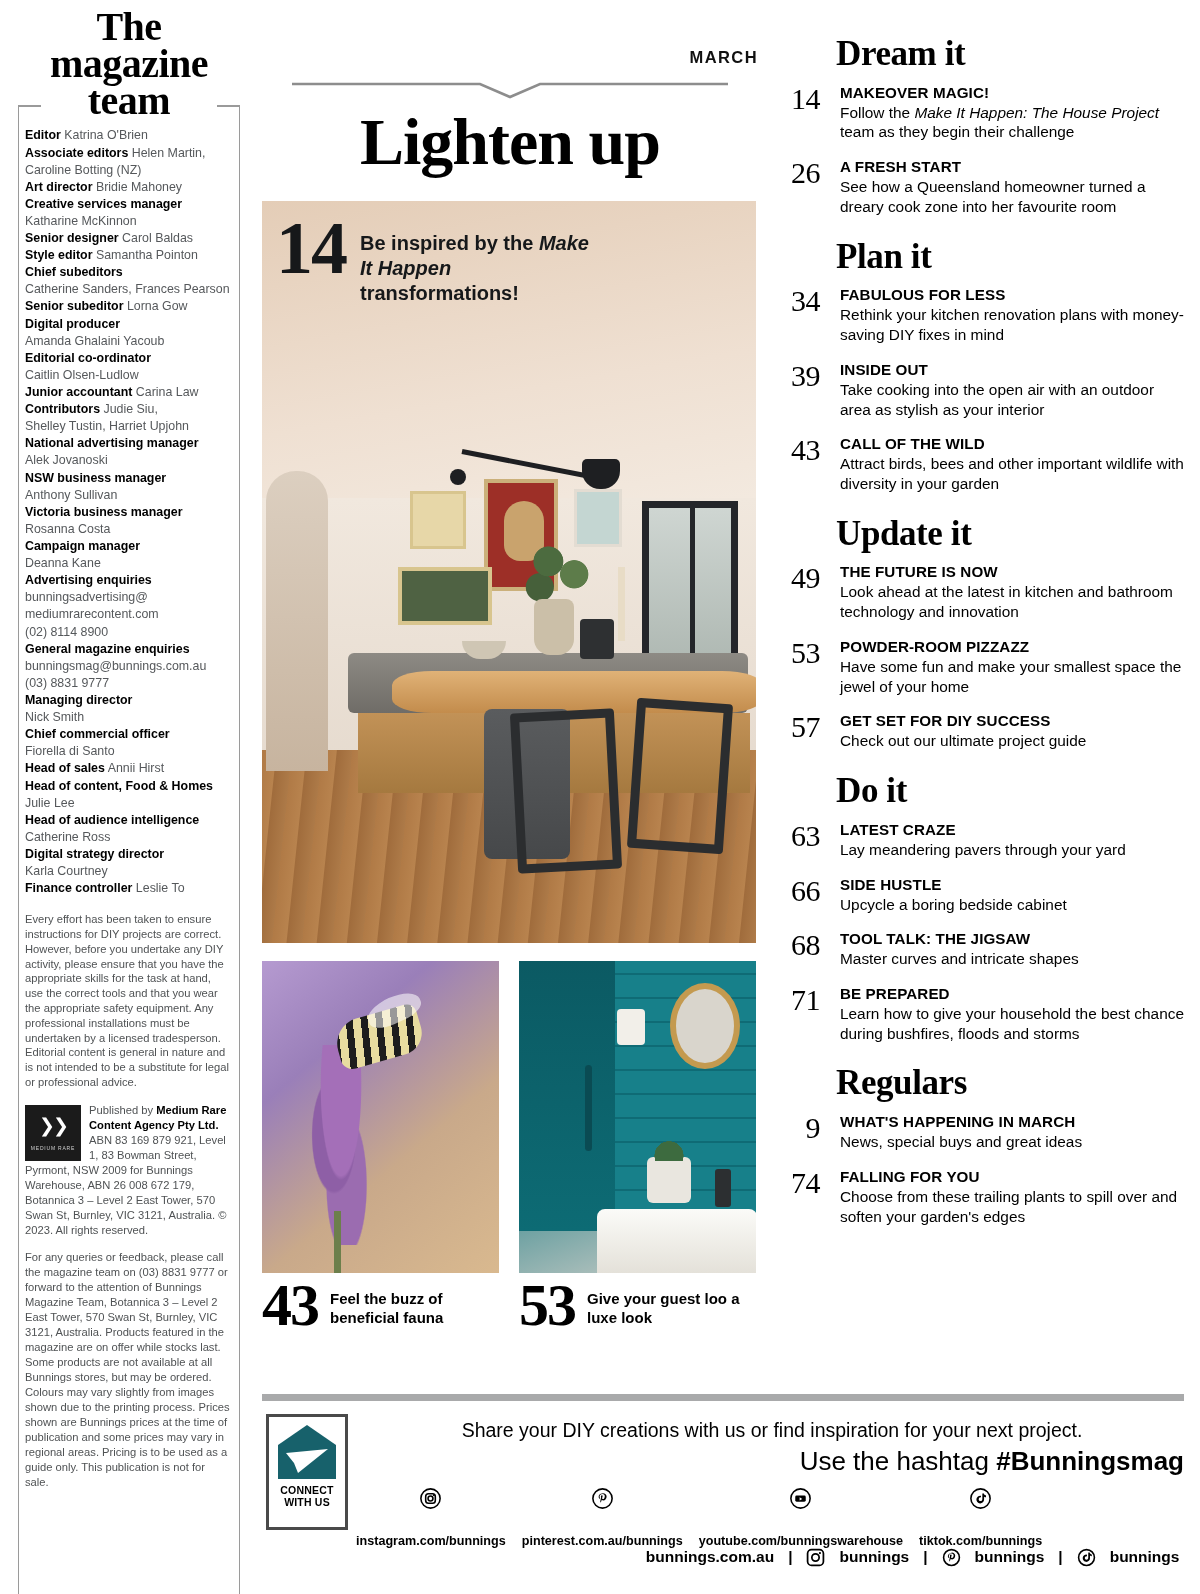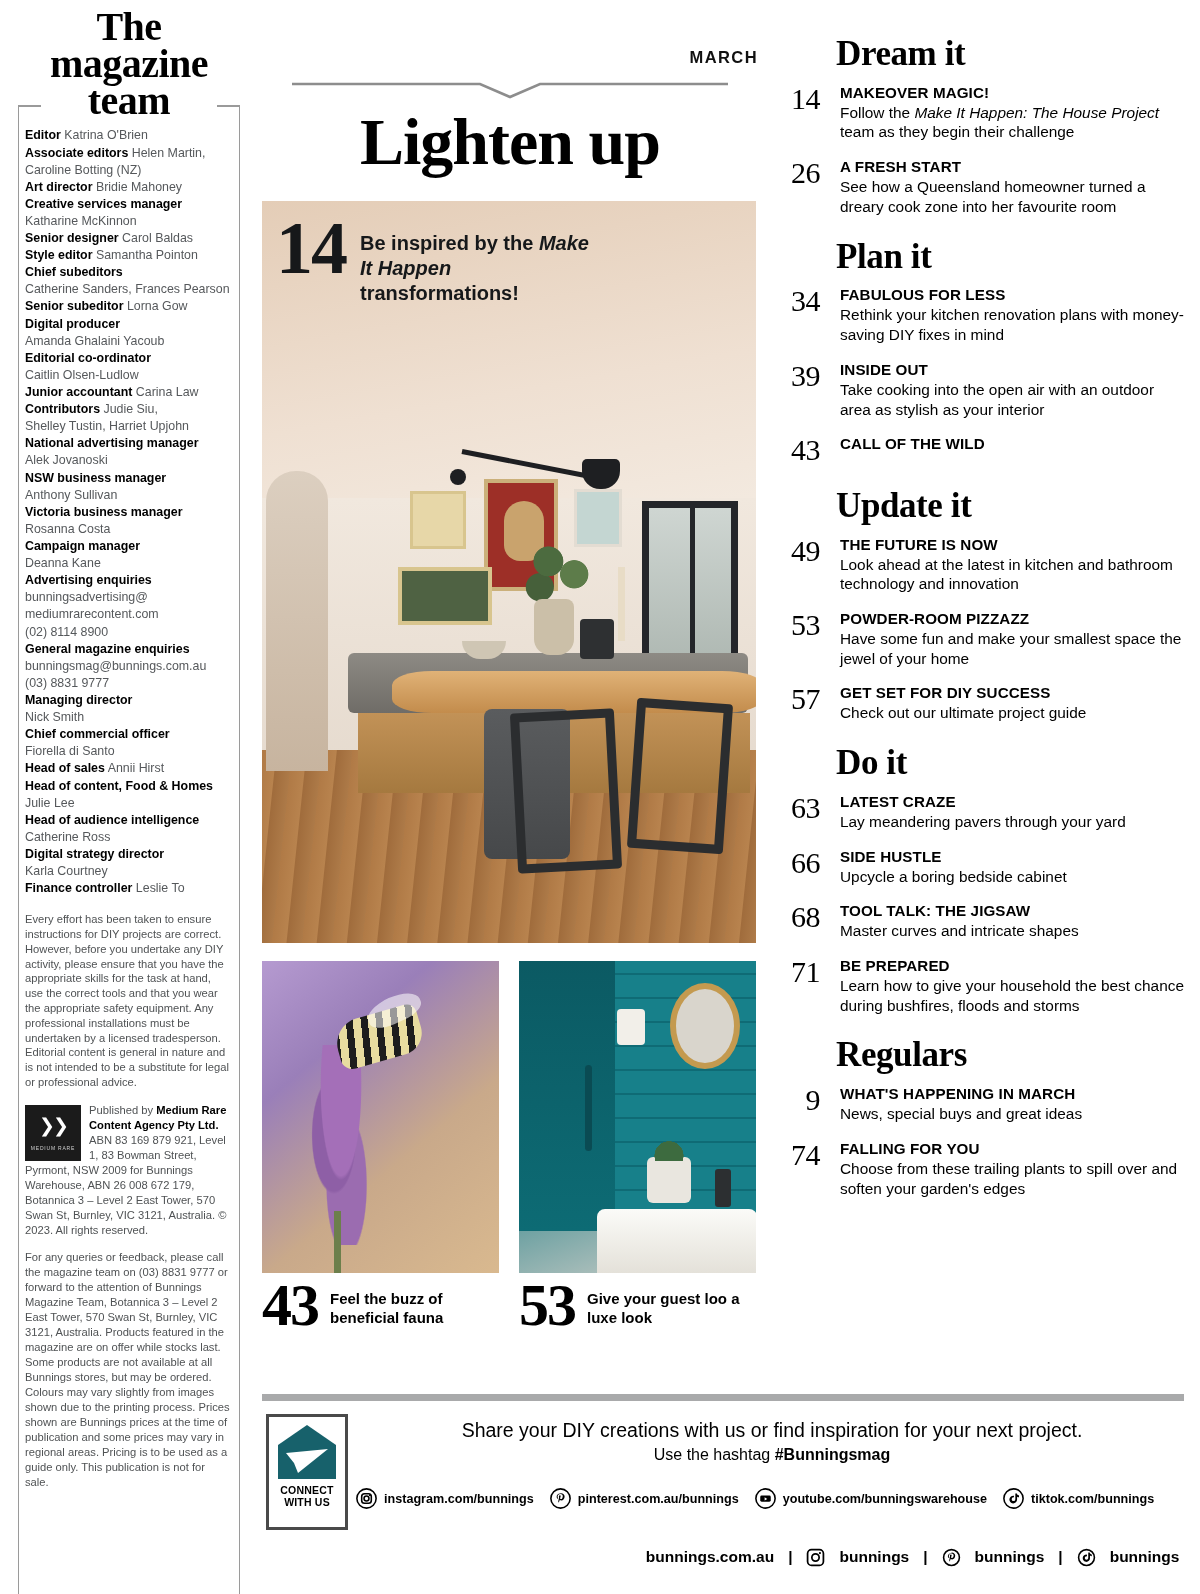--- a/index.html
+++ b/index.html
@@ -213,25 +213,25 @@
   .connect {
     position: absolute; left: 266px; top: 1414px; width: 82px; height: 116px;
     border: 3px solid #4a4a4a; padding: 6px 4px 4px 4px; text-align: center;
   }
   .connect .icon { width: 62px; height: 58px; margin: 0 auto; position: relative; }
   .connect .icon svg { display: block; }
   .connect .lbl { font-size: 10.5px; font-weight: bold; line-height: 1.12; margin-top: 4px; letter-spacing: .2px; }
 
   .share { position: absolute; left: 360px; top: 1418px; width: 824px; text-align: center; }
   .share .l1 { font-size: 19.5px; line-height: 1.32; }
-  .share .l2 { font-size: 16px; line-height: 1.32; }
+  .share .l2 { font-size: 26px; line-height: 1.32; text-align: right; }
   .share .l2 b { font-weight: bold; }
 
   .social-row { position: absolute; left: 356px; top: 1488px; width: 830px; display: flex; align-items: center; gap: 16px; }
-  .soc { display: flex; align-items: center; gap: 7px; font-size: 12.6px; font-weight: bold; }
+  .soc { display: flex; align-items: center; gap: 25px; font-size: 12.6px; font-weight: bold; flex-direction: column; }
   .soc .ic { width: 21px; height: 21px; flex: 0 0 21px; }
   .soc .ic svg { display: block; }
 
   .bottom-bar { position: absolute; left: 628px; top: 1546px; width: 586px; display:flex; align-items:center; justify-content: flex-end; gap: 14px; font-size: 15.5px; font-weight: bold; }
   .bottom-bar .ic { width: 19px; height: 19px; }
   .bottom-bar .pageno { font-size: 19px; margin-left: 10px; }
   .sep { font-weight: bold; }
 </style>
 </head>
 <body>
@@ -417,20 +417,21 @@
         <div class="pg">39</div>
         <div class="body">
           <div class="ttl">INSIDE OUT</div>
           <div class="dsc"><span>Take cooking into the open air with an outdoor area as stylish as your interior</span></div>
         </div>
       </div>
       <div class="entry">
         <div class="pg">43</div>
         <div class="body">
           <div class="ttl">CALL OF THE WILD</div>
+          <div class="dsc"><span>Attract birds, bees and other important wildlife with diversity in your garden</span></div>
         </div>
       </div>
       <div class="sec-head sp">Update it</div>
       <div class="entry">
         <div class="pg">49</div>
         <div class="body">
           <div class="ttl">THE FUTURE IS NOW</div>
           <div class="dsc"><span>Look ahead at the latest in kitchen and bathroom technology and innovation</span></div>
         </div>
       </div>

